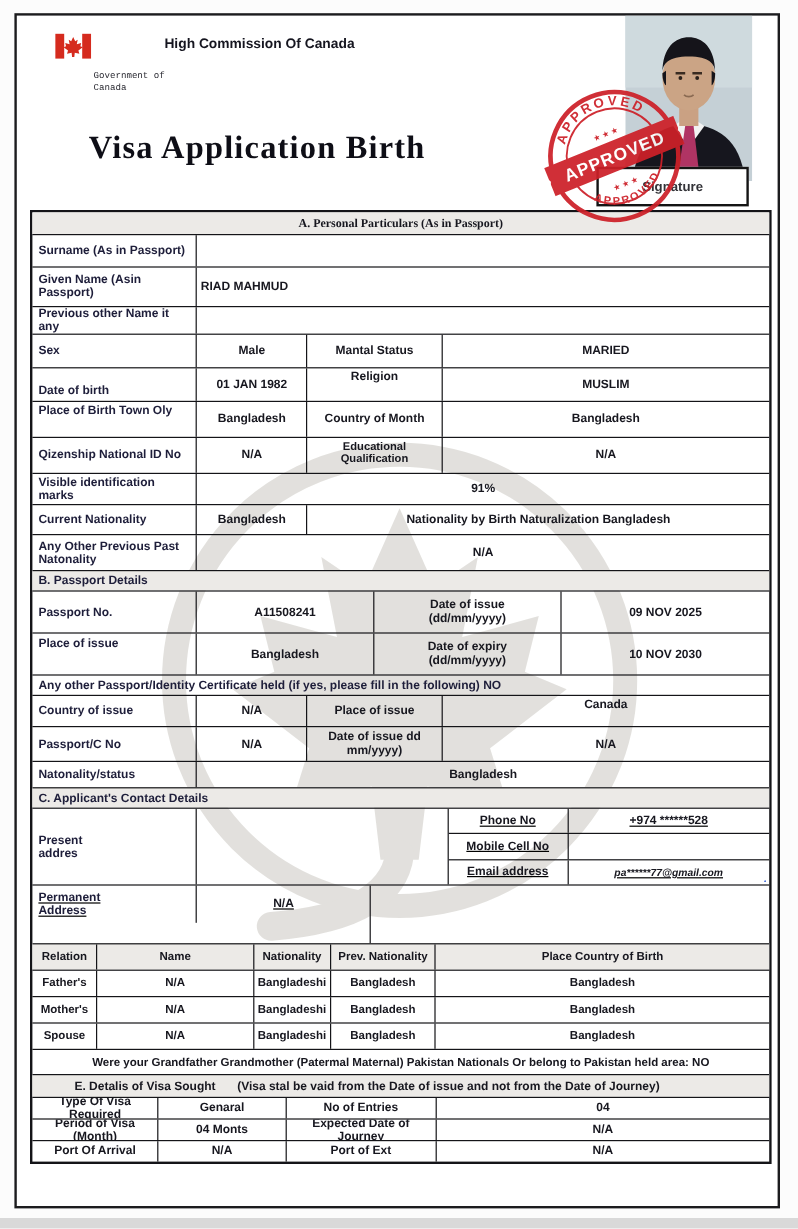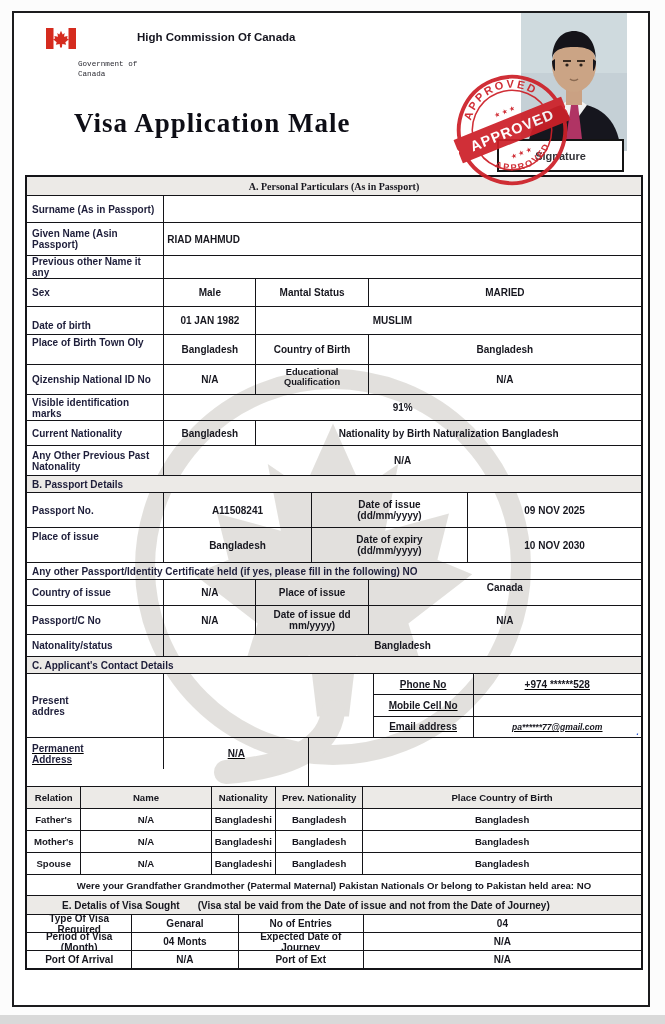--- a/index.html
+++ b/index.html
@@ -57,21 +57,21 @@
     <rect x="0" y="0" width="30" height="21" fill="#ffffff"></rect>
     <rect x="0" y="0" width="7.5" height="21" fill="#d52b1e"></rect>
     <rect x="22.5" y="0" width="7.5" height="21" fill="#d52b1e"></rect>
     <g transform="translate(15,10.2) scale(0.083)" fill="#d52b1e">
       <path d="M0,-90 L-20,-45 -45,-62 -36,-16 -80,-28 -72,4 -96,14 -52,48 -62,80 -16,70 -11,112 11,112 16,70 62,80 52,48 96,14 72,4 80,-28 36,-16 45,-62 20,-45 Z"></path>
     </g>
   </svg>
   <div class="commission">High Commission Of Canada</div>
   <div class="gov pre">Government of
 Canada</div>
-  <div class="title">Visa Application Male</div>
+  <div class="title">Visa Application Birth</div>
 
   <div class="photo">
     <svg width="106" height="138" viewBox="0 0 106 138">
       <rect width="106" height="138" fill="#c5d0d6"></rect>
       <rect width="106" height="60" fill="#cfdade"></rect>
       <path d="M6,138 C10,102 30,92 53,90 C76,92 96,102 100,138 Z" fill="#16161e"></path>
       <path d="M40,92 L53,110 L66,92 L60,88 L46,88 Z" fill="#f2f2f2"></path>
       <path d="M50,92 L56,92 L60,128 L53,136 L46,128 Z" fill="#a badb" fill-opacity="0"></path>
       <path d="M50,92 L57,92 L61,126 L53,135 L45,126 Z" fill="#b03464"></path>
       <rect x="45" y="72" width="16" height="20" fill="#caa183"></rect>
@@ -136,27 +136,28 @@
     <div class="row" style="height:28px">
       <div class="c nl lab" style="width:22.2%">Sex</div>
       <div class="c" style="width:15%">Male</div>
       <div class="c" style="width:18.3%">Mantal Status</div>
       <div class="c" style="width:44.5%">MARIED</div>
     </div>
 
     <div class="row" style="height:28px">
       <div class="c nl lab" style="width:22.2%;align-items:flex-end;padding-bottom:3px">Date of birth</div>
       <div class="c" style="width:15%">01 JAN 1982</div>
+      <div class="c" style="width:18.3%;align-items:flex-start;padding-top:2px">Religion</div>
       <div class="c" style="width:44.5%">MUSLIM</div>
     </div>
 
     <div class="row" style="height:30px">
       <div class="c nl lab" style="width:22.2%;align-items:flex-start;padding-top:2px">Place of Birth Town Oly</div>
       <div class="c" style="width:15%">Bangladesh</div>
-      <div class="c" style="width:18.3%">Country of Birth</div>
+      <div class="c" style="width:18.3%">Country of Month</div>
       <div class="c" style="width:44.5%">Bangladesh</div>
     </div>
 
     <div class="row" style="height:30px">
       <div class="c nl lab" style="width:22.2%">Qizenship National ID No</div>
       <div class="c" style="width:15%">N/A</div>
       <div class="c sm" style="width:18.3%;align-items:flex-start;padding-top:2px">Educational Qualification</div>
       <div class="c" style="width:44.5%">N/A</div>
     </div>
 

